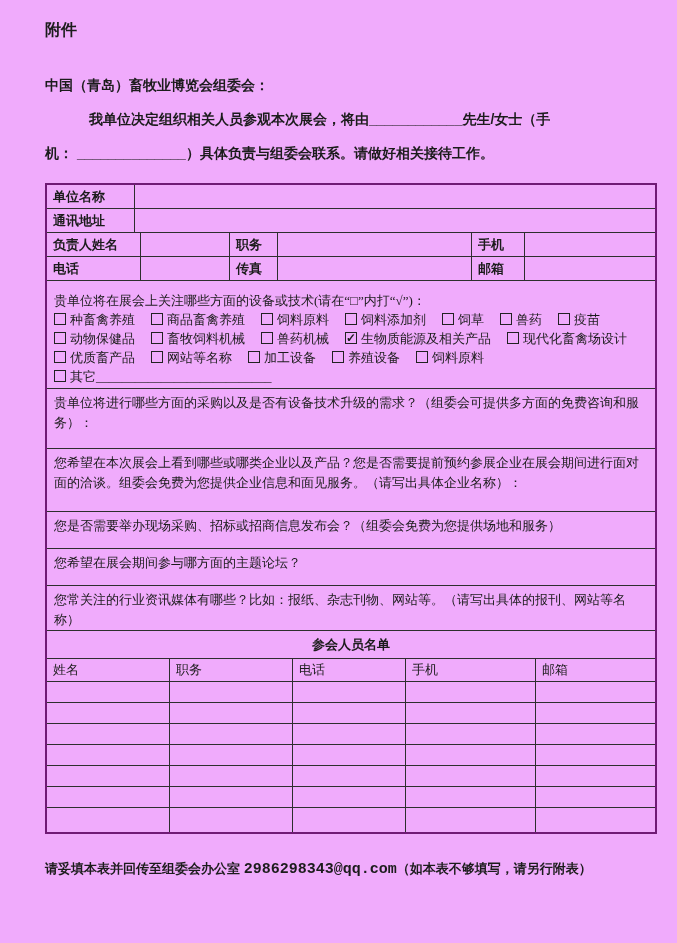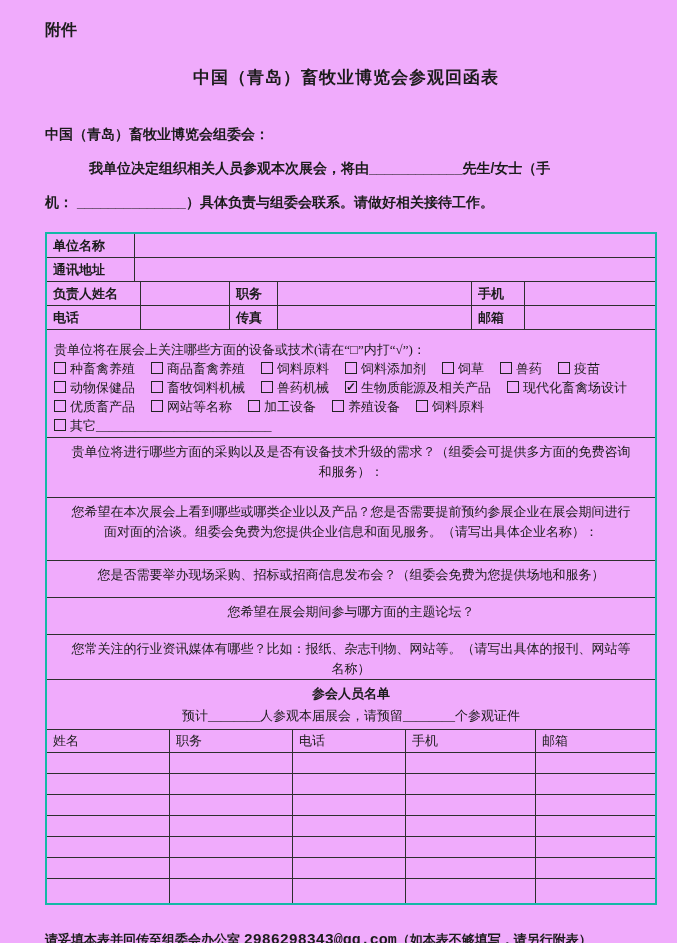--- a/index.html
+++ b/index.html
@@ -10,42 +10,42 @@
     font-size:13px;
   }
   .attachment{font-family:"Liberation Sans","DejaVu Sans",sans-serif;font-weight:bold;font-size:16px;line-height:20px;}
   .title{font-family:"Liberation Sans","DejaVu Sans",sans-serif;font-weight:bold;font-size:17px;
     text-align:center;margin:27px 10px 0 0;letter-spacing:1px;line-height:22px;}
   .intro{font-family:"Liberation Sans","DejaVu Sans",sans-serif;font-weight:bold;font-size:14px;}
   .salutation{margin-top:37px;line-height:17px;}
   .intro-l1{margin-top:17px;text-indent:44px;line-height:17px;}
   .intro-l2{margin-top:17px;line-height:17px;}
 
-  .form-table{width:612px;margin-top:21px;border:2px solid #14b8a6;box-sizing:border-box;}
+  .form-table{width:612px;margin-top:21px;border:2px solid #701a75;box-sizing:border-box;}
   .form-table>*{box-sizing:border-box;}
   .form-table>*+*{border-top:1px solid #2e2e2e;}
 
   .grid{display:grid;}
   .r2{grid-template-columns:87px 1fr;}
   .r6{grid-template-columns:87px 83px 42px 188px 47px 1fr;gap:6px;}
   .grid>.cell{padding:1px 6px;display:flex;align-items:center;min-height:21px;}
   .grid>.cell+.cell{border-left:1px solid #2e2e2e;}
   .lab{font-family:"Liberation Sans","DejaVu Sans",sans-serif;font-weight:bold;font-size:13px;}
 
   .section{padding:10px 7px 2px;}
   .cb-prompt{line-height:19px;}
   .cb-line{line-height:19px;white-space:nowrap;}
   .cb-item{display:inline-block;margin-right:16px;}
   .cb-item:last-child{margin-right:0;}
   .cb{display:inline-block;width:10px;height:10px;border:1px solid #222;margin-right:4px;
       position:relative;vertical-align:-1px;}
   .cb.checked::after{content:"\2713";position:absolute;left:0px;top:-4px;font-size:12px;font-weight:bold;}
   .cb-blank{letter-spacing:0;}
 
-  .q{padding:4px 22px 0;line-height:20px;text-align:center;}
+  .q{padding:4px 7px 0;line-height:20px;}
   .q1{min-height:60px;}.q2{min-height:63px;}.q3{min-height:37px;}.q4{min-height:37px;}.q5{min-height:42px;}
 
   .p-title-block{text-align:center;padding:3px 0 2px;line-height:22px;}
   .p-title{font-weight:bold;}
   .p-grid{display:grid;grid-template-columns:122px 123px 113px 130px 1fr;}
   .p-grid>div{box-sizing:border-box;padding:0 6px;display:flex;align-items:center;}
   .p-grid>div+div{border-left:1px solid #2e2e2e;}
   .p-head>div{height:22px;}
   .p-row>div{height:20px;}
   .p-row:last-child>div{height:24px;}
@@ -54,21 +54,20 @@
     margin-top:26px;line-height:17px;}
   .footer .email{font-family:"Liberation Mono","DejaVu Sans Mono",monospace;font-size:15px;}
 </style>
 </head>
 <body>
 
 <div class="page">
 
   <div class="attachment">附件</div>
 
-  <div class="title">中国（青岛）畜牧业博览会参观回函表</div>
 
   <div class="intro salutation">中国（青岛）畜牧业博览会组委会：</div>
   <div class="intro intro-l1">我单位决定组织相关人员参观本次展会，将由____________先生/女士（手</div>
   <div class="intro intro-l2">机： ______________）具体负责与组委会联系。请做好相关接待工作。</div>
 
   <div class="form-table">
 
     <div class="grid r2">
       <div class="cell lab">单位名称</div>
       <div class="cell"></div>
@@ -108,21 +107,20 @@
     </div>
 
     <div class="q q1">贵单位将进行哪些方面的采购以及是否有设备技术升级的需求？（组委会可提供多方面的免费咨询和服务）：</div>
     <div class="q q2">您希望在本次展会上看到哪些或哪类企业以及产品？您是否需要提前预约参展企业在展会期间进行面对面的洽谈。组委会免费为您提供企业信息和面见服务。（请写出具体企业名称）：</div>
     <div class="q q3">您是否需要举办现场采购、招标或招商信息发布会？（组委会免费为您提供场地和服务）</div>
     <div class="q q4">您希望在展会期间参与哪方面的主题论坛？</div>
     <div class="q q5">您常关注的行业资讯媒体有哪些？比如：报纸、杂志刊物、网站等。（请写出具体的报刊、网站等名称）</div>
 
     <div class="p-title-block">
       <div class="p-title">参会人员名单</div>
-      <div>预计________人参观本届展会，请预留________个参观证件</div>
     </div>
 
     <div class="p-grid p-head">
         <div>姓名</div>
         <div>职务</div>
         <div>电话</div>
         <div>手机</div>
         <div>邮箱</div>
       </div>
 

